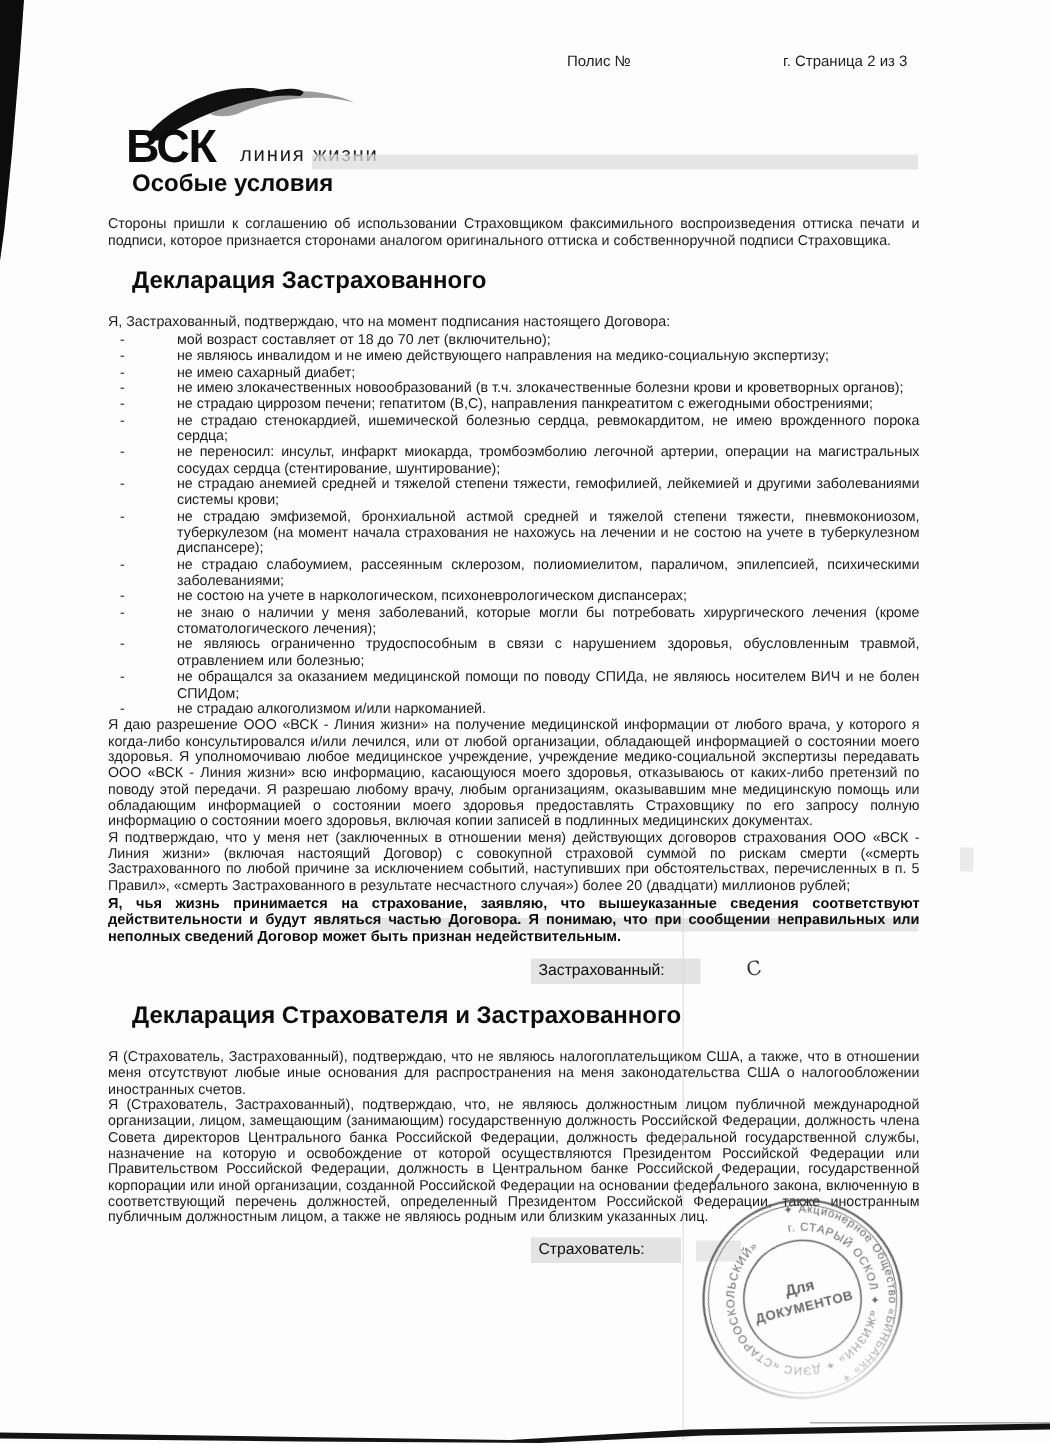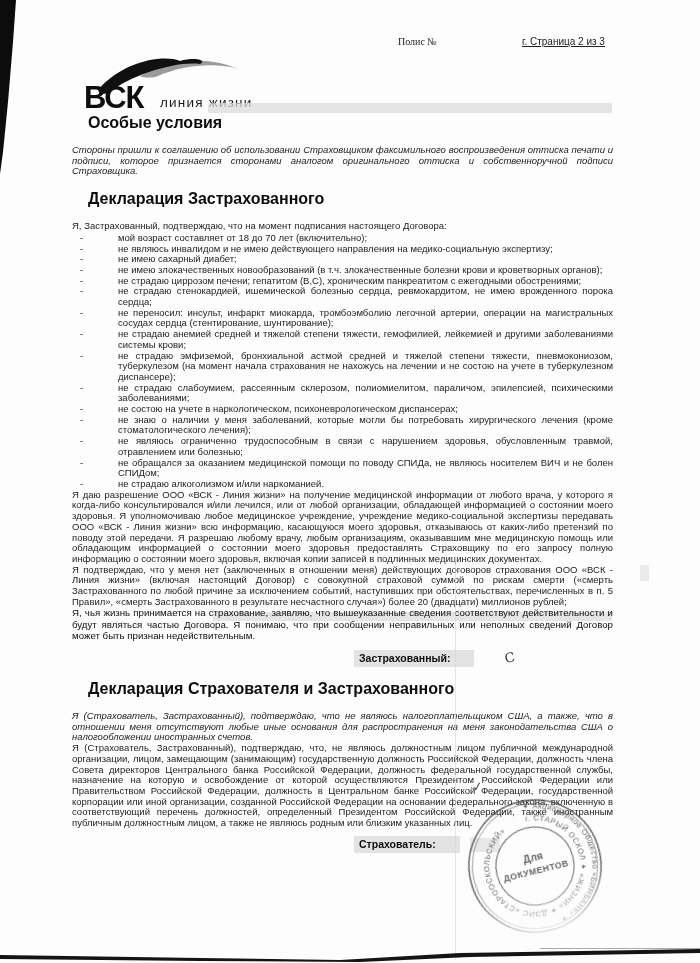--- a/index.html
+++ b/index.html
@@ -1,52 +1,52 @@
 <!DOCTYPE html>
 <html><head>
 <meta charset="utf-8">
 <style>
   html,body{margin:0;padding:0;background:#ffffff;}
   .page{position:relative;width:700px;height:963px;background:#fdfdfd;overflow:hidden;
         font-family:"Liberation Sans",sans-serif;color:#1c1c1c;}
 
   
   .header{position:absolute;top:36px;left:0;width:100%;font-size:10px;color:#222;}
-  .policy-label{position:absolute;left:398px;top:0;font-family:Liberation Serif, serif;}
-  .page-label{position:absolute;left:522px;top:0;text-decoration:underline;}
+  .policy-label{position:absolute;left:378px;top:0;}
+  .page-label{position:absolute;left:522px;top:0;}
 
   
   .logo{position:absolute;left:82px;top:52px;width:220px;height:62px;}
 
   
   .band{position:absolute;background:#dcdcdc;opacity:.75;}
   .band-a{left:208px;top:103px;width:404px;height:10px;}
   .band-b{left:213px;top:612px;width:399px;height:9px;}
   .speck{position:absolute;left:640px;top:565px;width:9px;height:16px;background:#eaeaea;}
 
   
   .content{position:absolute;left:72px;top:101px;width:541px;
            font-size:9.5px;line-height:10.7px;text-align:justify;}
   .content h2{font-size:16px;line-height:12px;margin:16px;padding:0;color:#0d0d0d;position:relative;}
   .h2a{margin-top:2px;}
   .h2m{margin-top:5px;}
   .h2b{margin-top:19px;}
   .content p{margin:0;padding:0;}
-  .body-p{margin-top:1px;font-style:italic;}
+  .body-p{margin-top:1px;}
   .intro{margin-top:2px;text-align:left;}
   ul.decl{list-style:none;margin:1px 0 0 0;padding:0;}
   ul.decl li{position:relative;padding-left:46px;}
   ul.decl li::before{content:"-";position:absolute;left:8px;top:0;}
   .para{margin-top:8px;}
-  .bold-p{font-weight:normal;font-size:9.7px;line-height:11.2px;color:#0d0d0d;}
+  .bold-p{font-weight:bold;font-size:9.7px;line-height:11.2px;color:#0d0d0d;}
 
   
   .sign-row{margin:9px 0 0 282px;height:17px;text-align:left;}
   .sr2{margin-top:7px;}
-  .sign-label{display:inline-block;background:#e3e3e3;font-weight:bold;font-size:10.5px;
+  .sign-label{display:inline-block;background:#e3e3e3;font-weight:normal;font-size:10.5px;
               line-height:13px;padding:2px 24px 2px 5px;color:#0d0d0d;}
   .sig-mark{display:inline-block;font-family:"DejaVu Serif",serif;font-size:13px;color:#333;
             margin-left:28px;transform:rotate(-12deg);}
   .smudge{display:inline-block;width:30px;height:14px;background:#e8e8e8;margin-left:8px;
           vertical-align:middle;}
 
   
   .edge-wedge{position:absolute;left:0;top:0;}
   .bottom-line{position:absolute;left:0;bottom:0;}
   .fold-line{position:absolute;left:455px;top:556px;width:1px;height:404px;background:#d8d8d8;opacity:.65;}
@@ -99,21 +99,21 @@
     <p class="body-p">Стороны пришли к соглашению об использовании Страховщиком факсимильного воспроизведения оттиска печати и подписи, которое признается сторонами аналогом оригинального оттиска и собственноручной подписи Страховщика.</p>
 
     <h2 class="h2m">Декларация Застрахованного</h2>
     <p class="intro">Я, Застрахованный, подтверждаю, что на момент подписания настоящего Договора:</p>
 
     <ul class="decl">
       <li>мой возраст составляет от 18 до 70 лет (включительно);</li>
       <li>не являюсь инвалидом и не имею действующего направления на медико-социальную экспертизу;</li>
       <li>не имею сахарный диабет;</li>
       <li>не имею злокачественных новообразований (в т.ч. злокачественные болезни крови и кроветворных органов);</li>
-      <li>не страдаю циррозом печени; гепатитом (В,С), хроническим панкреатитом с ежегодными обострениями;</li>
+      <li>не страдаю циррозом печени; гепатитом (В,С), направления панкреатитом с ежегодными обострениями;</li>
       <li>не страдаю стенокардией, ишемической болезнью сердца, ревмокардитом, не имею врожденного порока сердца;</li>
       <li>не переносил: инсульт, инфаркт миокарда, тромбоэмболию легочной артерии, операции на магистральных сосудах сердца (стентирование, шунтирование);</li>
       <li>не страдаю анемией средней и тяжелой степени тяжести, гемофилией, лейкемией и другими заболеваниями системы крови;</li>
       <li>не страдаю эмфиземой, бронхиальной астмой средней и тяжелой степени тяжести, пневмокониозом, туберкулезом (на момент начала страхования не нахожусь на лечении и не состою на учете в туберкулезном диспансере);</li>
       <li>не страдаю слабоумием, рассеянным склерозом, полиомиелитом, параличом, эпилепсией, психическими заболеваниями;</li>
       <li>не состою на учете в наркологическом, психоневрологическом диспансерах;</li>
       <li>не знаю о наличии у меня заболеваний, которые могли бы потребовать хирургического лечения (кроме стоматологического лечения);</li>
       <li>не являюсь ограниченно трудоспособным в связи с нарушением здоровья, обусловленным травмой, отравлением или болезнью;</li>
       <li>не обращался за оказанием медицинской помощи по поводу СПИДа, не являюсь носителем ВИЧ и не болен СПИДом;</li>
       <li>не страдаю алкоголизмом и/или наркоманией.</li>

